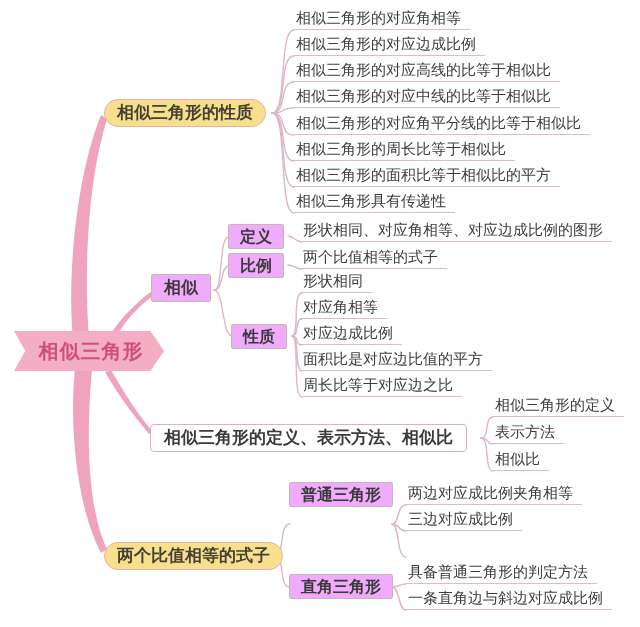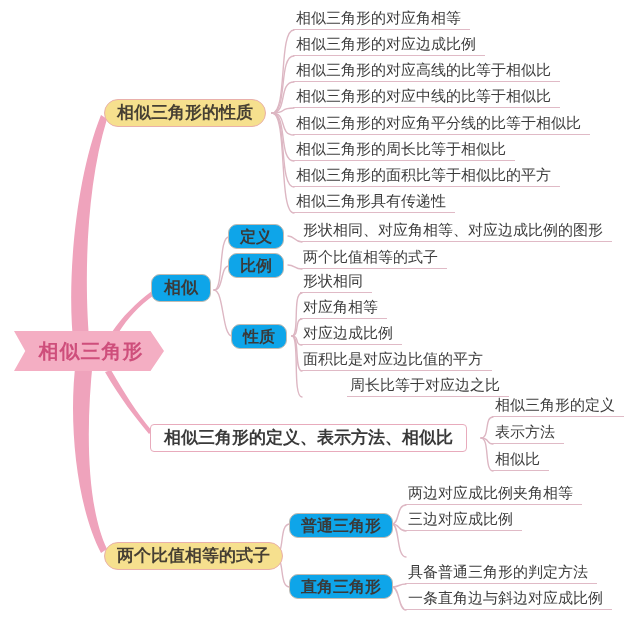--- a/index.html
+++ b/index.html
@@ -11,21 +11,21 @@
   .leaf{
     position:absolute;font-size:15px;line-height:18px;color:#3c3c3c;
     padding:0 9px 2px 3px;border-bottom:1.5px solid #e0bac6;white-space:nowrap;
   }
   .node-yellow{
     position:absolute;background:#f6e08e;border:1.5px solid #e9b0ab;border-radius:14px;
     font-weight:bold;font-size:17px;line-height:20px;color:#463f33;
     padding:3px 12px;white-space:nowrap;
   }
   .node-plain{
-    position:absolute;background:#0ea5e9;border:1.5px solid #c3bbb2;border-radius:9px;
+    position:absolute;background:#f0abfc;border:1.5px solid #c3bbb2;border-radius:2px;
     font-weight:bold;font-size:16px;line-height:19px;color:#3a3a3a;
     padding:2px 11px;white-space:nowrap;
   }
   .node-pink-outline{
     position:absolute;background:#ffffff;border:1.5px solid #e8abbc;border-radius:4px;
     font-weight:bold;font-size:17px;line-height:20px;color:#3a3a3a;
     padding:3px 13px;white-space:nowrap;
   }
   .root-node{
     position:absolute;left:14px;top:331px;width:150px;height:40px;line-height:40px;
@@ -95,28 +95,28 @@
   <div class="node-plain" style="left:151px;top:274px;font-size:17px;line-height:20px;padding:3px 12px;">相似</div>
   <div class="node-plain" style="left:228px;top:224px;">定义</div>
   <div class="node-plain" style="left:228px;top:253px;">比例</div>
   <div class="node-plain" style="left:231px;top:324px;">性质</div>
   <div class="leaf" style="left:300px;top:221px;">形状相同、对应角相等、对应边成比例的图形</div>
   <div class="leaf" style="left:300px;top:248px;">两个比值相等的式子</div>
   <div class="leaf" style="left:300px;top:272px;">形状相同</div>
   <div class="leaf" style="left:300px;top:298px;">对应角相等</div>
   <div class="leaf" style="left:300px;top:324px;">对应边成比例</div>
   <div class="leaf" style="left:300px;top:350px;">面积比是对应边比值的平方</div>
-  <div class="leaf" style="left:300px;top:376px;margin-left:47px;">周长比等于对应边之比</div>
+  <div class="leaf" style="left:300px;top:376px;">周长比等于对应边之比</div>
 
   <div class="node-pink-outline" style="left:150px;top:424px;">相似三角形的定义、表示方法、相似比</div>
   <div class="leaf" style="left:492px;top:396px;">相似三角形的定义</div>
   <div class="leaf" style="left:492px;top:423px;">表示方法</div>
   <div class="leaf" style="left:492px;top:450px;">相似比</div>
 
   <div class="node-yellow" style="left:104px;top:542px;">两个比值相等的式子</div>
-  <div class="node-plain" style="left:289px;top:513px;">普通三角形</div>
+  <div class="node-plain" style="left:289px;top:482px;">普通三角形</div>
   <div class="node-plain" style="left:289px;top:574px;">直角三角形</div>
   <div class="leaf" style="left:405px;top:510px;">三边对应成比例</div>
   <div class="leaf" style="left:405px;top:484px;">两边对应成比例夹角相等</div>
   <div class="leaf" style="left:405px;top:563px;">具备普通三角形的判定方法</div>
   <div class="leaf" style="left:405px;top:589px;">一条直角边与斜边对应成比例</div>
 
 </div>
 
 </body></html>

